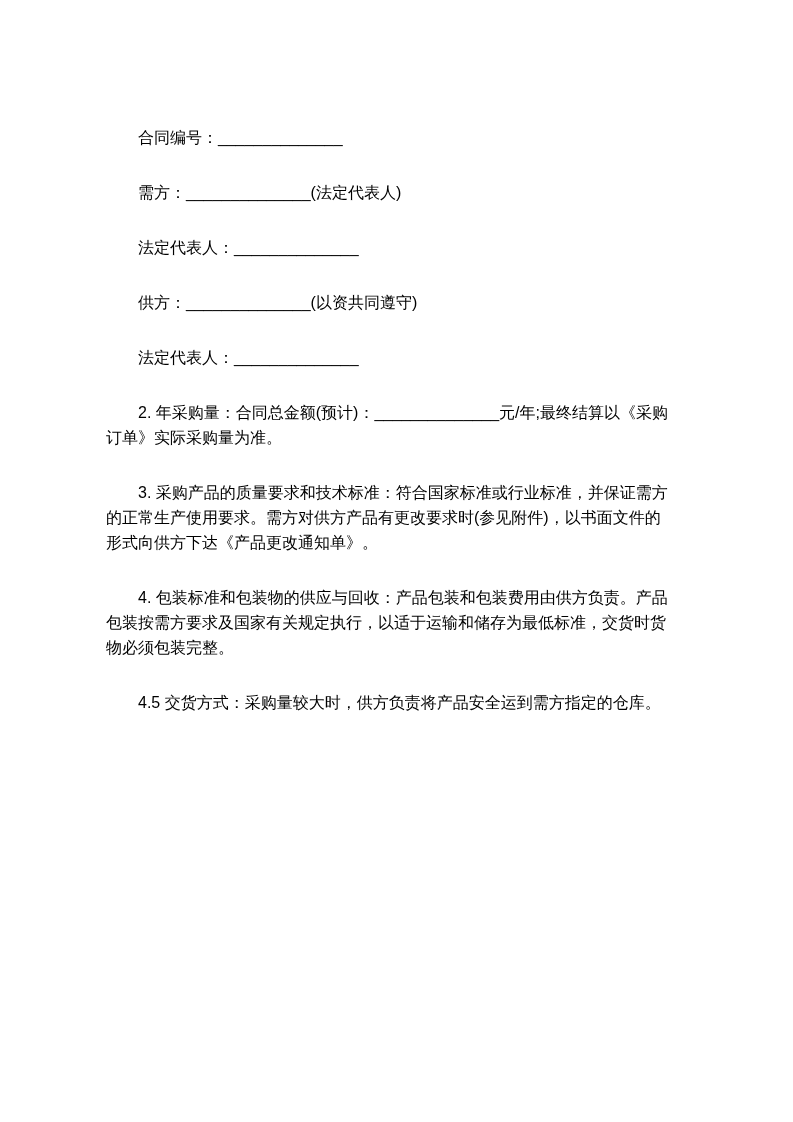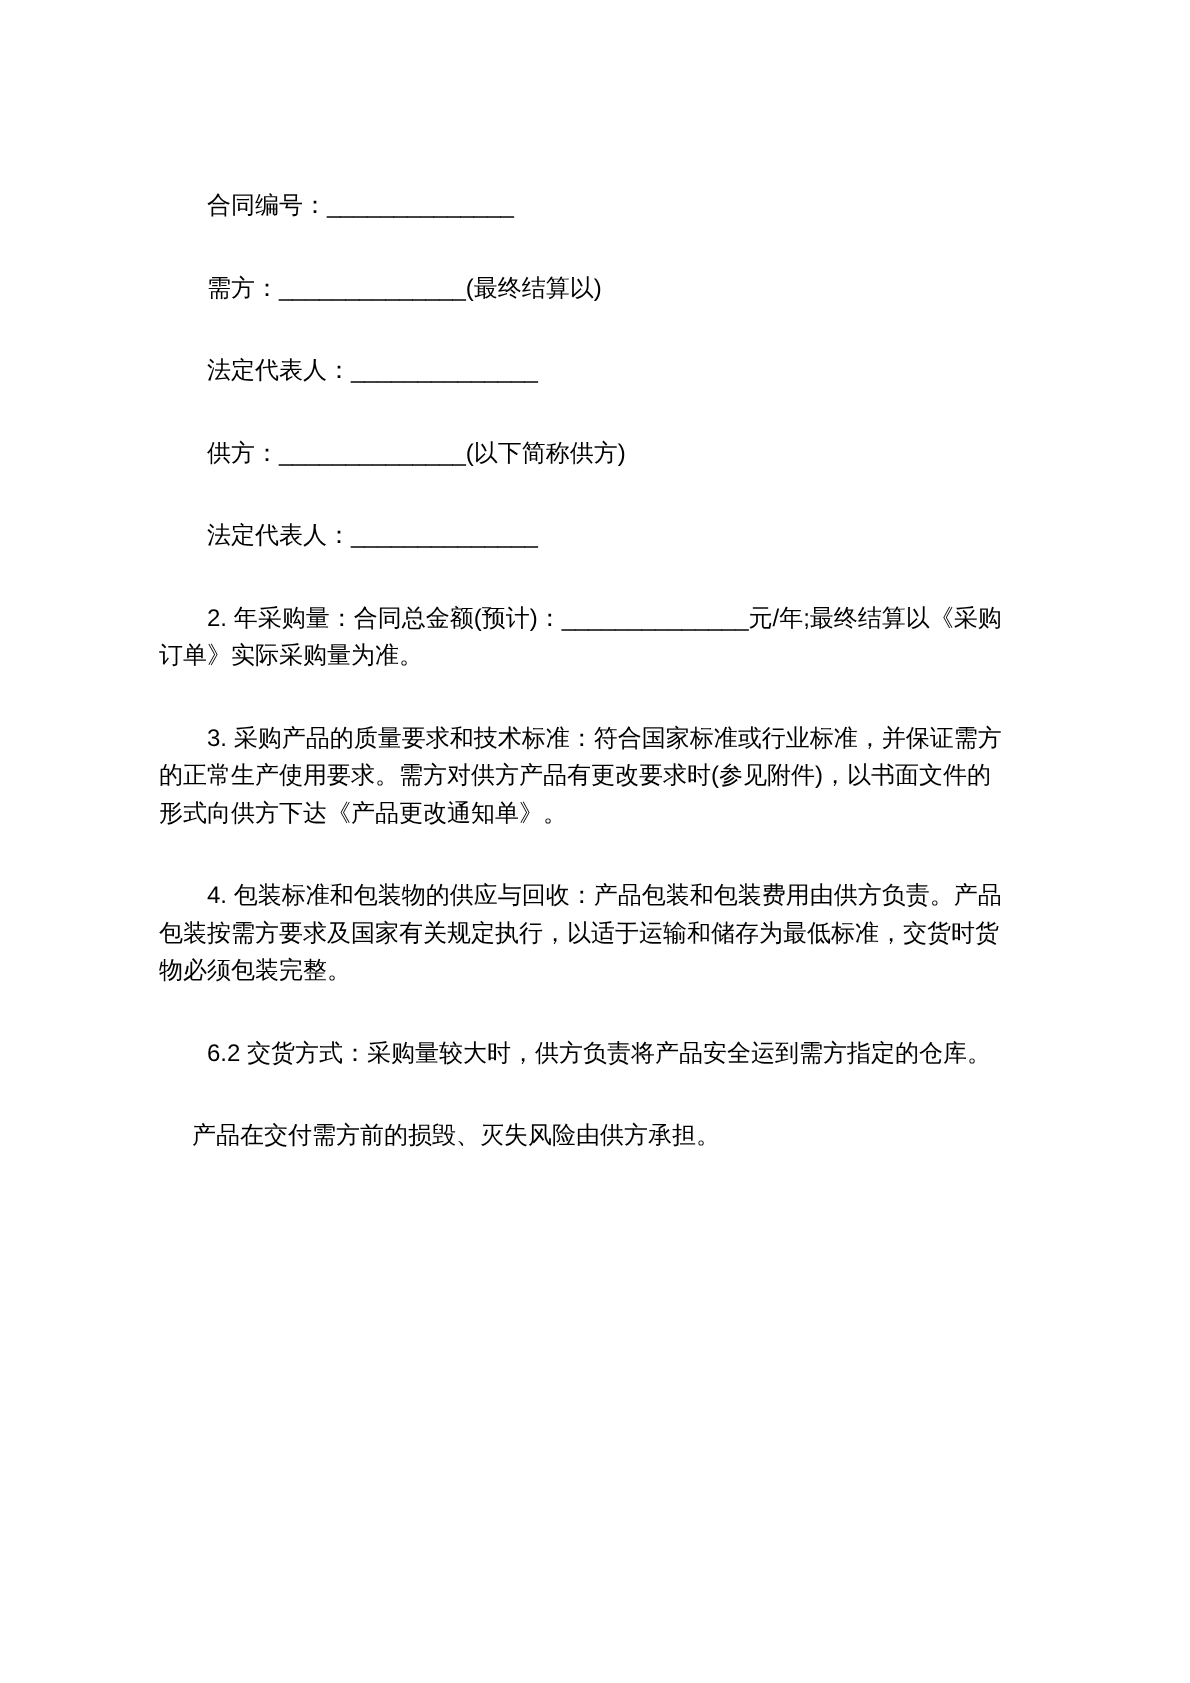--- a/index.html
+++ b/index.html
@@ -30,34 +30,33 @@
     text-indent: 22px;
   }
 </style>
 </head>
 <body>
 
 <div class="page">
 
   <p>合同编号：______________</p>
 
-  <p>需方：______________(最终结算以)</p>
+  <p>需方：______________(法定代表人)</p>
 
   <p>法定代表人：______________</p>
 
-  <p>供方：______________(以下简称供方)</p>
+  <p>供方：______________(以资共同遵守)</p>
 
   <p>法定代表人：______________</p>
 
 
 
   <p>2. 年采购量：合同总金额(预计)：______________元/年;最终结算以《采购订单》实际采购量为准。</p>
 
   <p>3. 采购产品的质量要求和技术标准：符合国家标准或行业标准，并保证需方的正常生产使用要求。需方对供方产品有更改要求时(参见附件)，以书面文件的形式向供方下达《产品更改通知单》。</p>
 
   <p>4. 包装标准和包装物的供应与回收：产品包装和包装费用由供方负责。产品包装按需方要求及国家有关规定执行，以适于运输和储存为最低标准，交货时货物必须包装完整。</p>
 
 
-  <p>6.2 交货方式：采购量较大时，供方负责将产品安全运到需方指定的仓库。</p>
+  <p>4.5 交货方式：采购量较大时，供方负责将产品安全运到需方指定的仓库。</p>
 
-  <p class="indent-small">产品在交付需方前的损毁、灭失风险由供方承担。</p>
 
 </div>
 
 </body></html>

